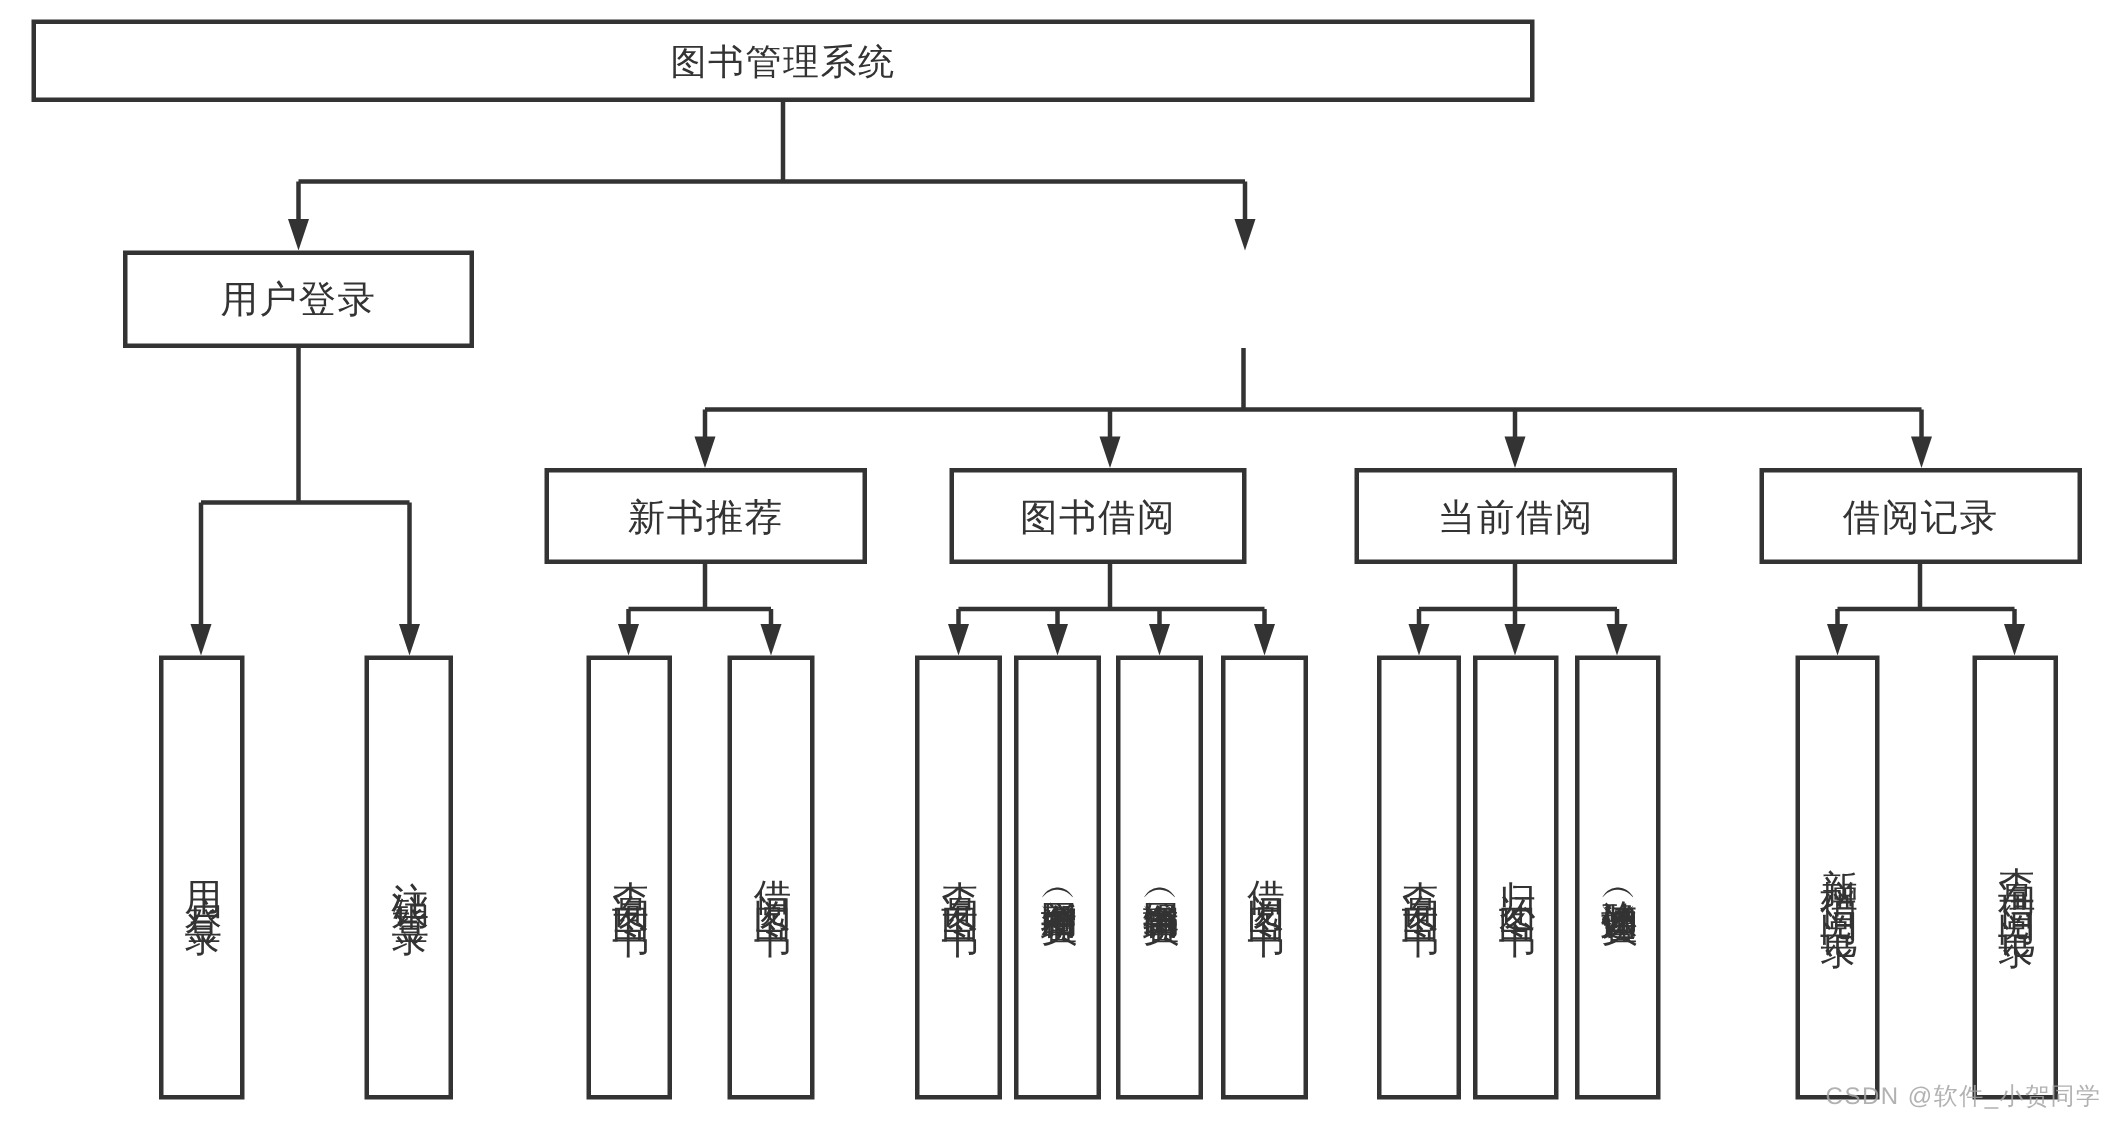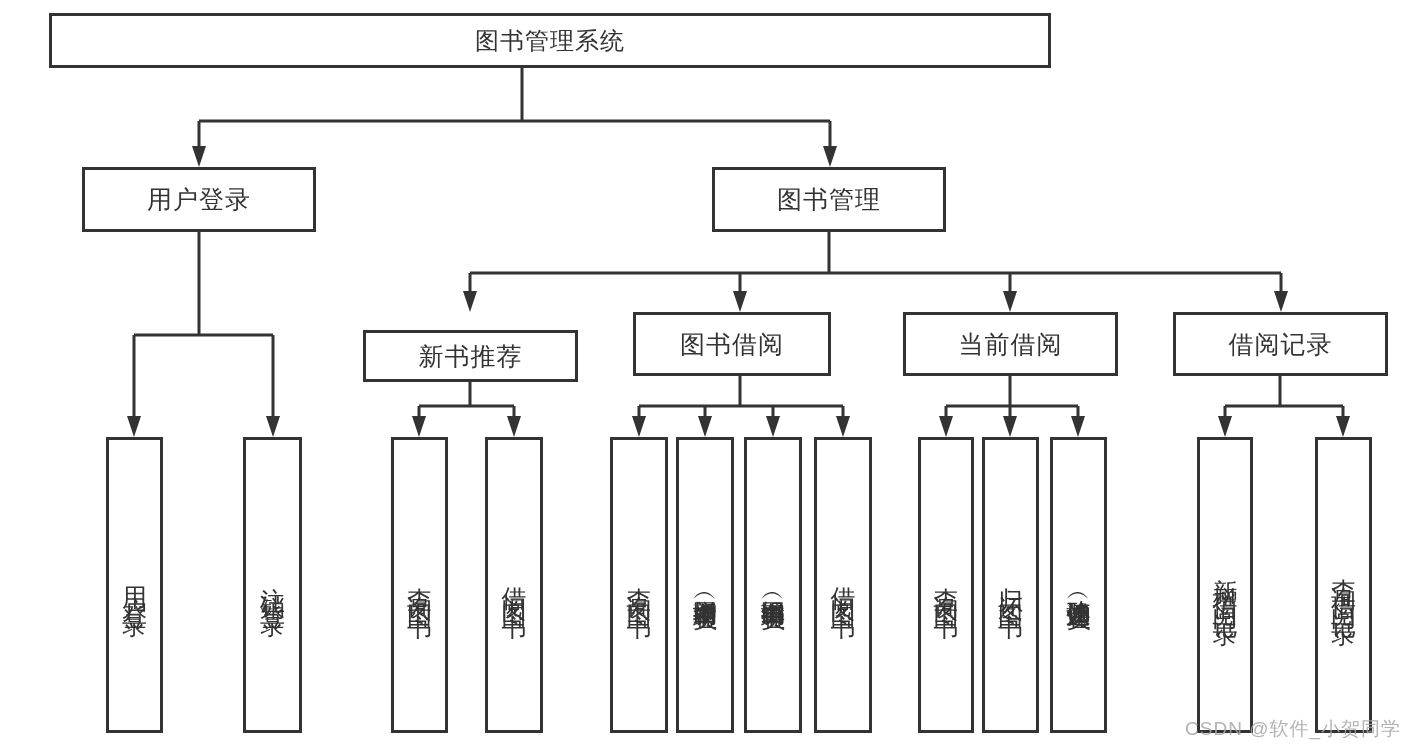--- a/index.html
+++ b/index.html
@@ -47,21 +47,21 @@
     line-height: 1;
   }
   .v-long {
     letter-spacing: 1px;
     font-size: 24px;
   }
   .watermark {
     position: absolute;
     right: 4px;
     bottom: 5px;
-    font-size: 19px;
+    font-size: 16px;
     color: var(--watermark-color);
     letter-spacing: 1px;
     white-space: nowrap;
     z-index: 5;
   }
 </style>
 </head>
 <body>
 
 <div class="canvas">
@@ -135,26 +135,25 @@
     <g>
       <line x1="1280" y1="376" x2="1280" y2="406"></line>
       <line x1="1225" y1="406" x2="1343" y2="406"></line>
       <line x1="1225" y1="406" x2="1225" y2="420"></line>
       <polygon points="1218,416 1232,416 1225,437"></polygon>
       <line x1="1343" y1="406" x2="1343" y2="420"></line>
       <polygon points="1336,416 1350,416 1343,437"></polygon>
     </g>
   </svg>
 
-  <div class="box h-box root-box" style="left:21px; top:13px; width:1002px; height:55px;margin-left:28px;">图书管理系统</div>
+  <div class="box h-box root-box" style="left:21px; top:13px; width:1002px; height:55px;">图书管理系统</div>
 
   <div class="box h-box" style="left:82px; top:167px; width:234px; height:65px;">用户登录</div>
-  <div class="box h-box" style="left:712px; top:167px; width:234px; height:65px;">图书管理</div>
 
-  <div class="box h-box" style="left:363px; top:312px; width:215px; height:52px;margin-top:18px;">新书推荐</div>
+  <div class="box h-box" style="left:363px; top:312px; width:215px; height:64px;">新书推荐</div>
   <div class="box h-box" style="left:633px; top:312px; width:198px; height:64px;">图书借阅</div>
   <div class="box h-box" style="left:903px; top:312px; width:215px; height:64px;font-family:Liberation Serif, serif;">当前借阅</div>
   <div class="box h-box" style="left:1173px; top:312px; width:215px; height:64px;">借阅记录</div>
 
   <div class="box v-box" style="left:106px; top:437px; width:57px; height:296px;">用户登录</div>
   <div class="box v-box" style="left:243px; top:437px; width:59px; height:296px;">注销登录</div>
 
   <div class="box v-box" style="left:391px; top:437px; width:57px; height:296px;">查询图书</div>
   <div class="box v-box" style="left:485px; top:437px; width:58px; height:296px;">借阅图书</div>
 

